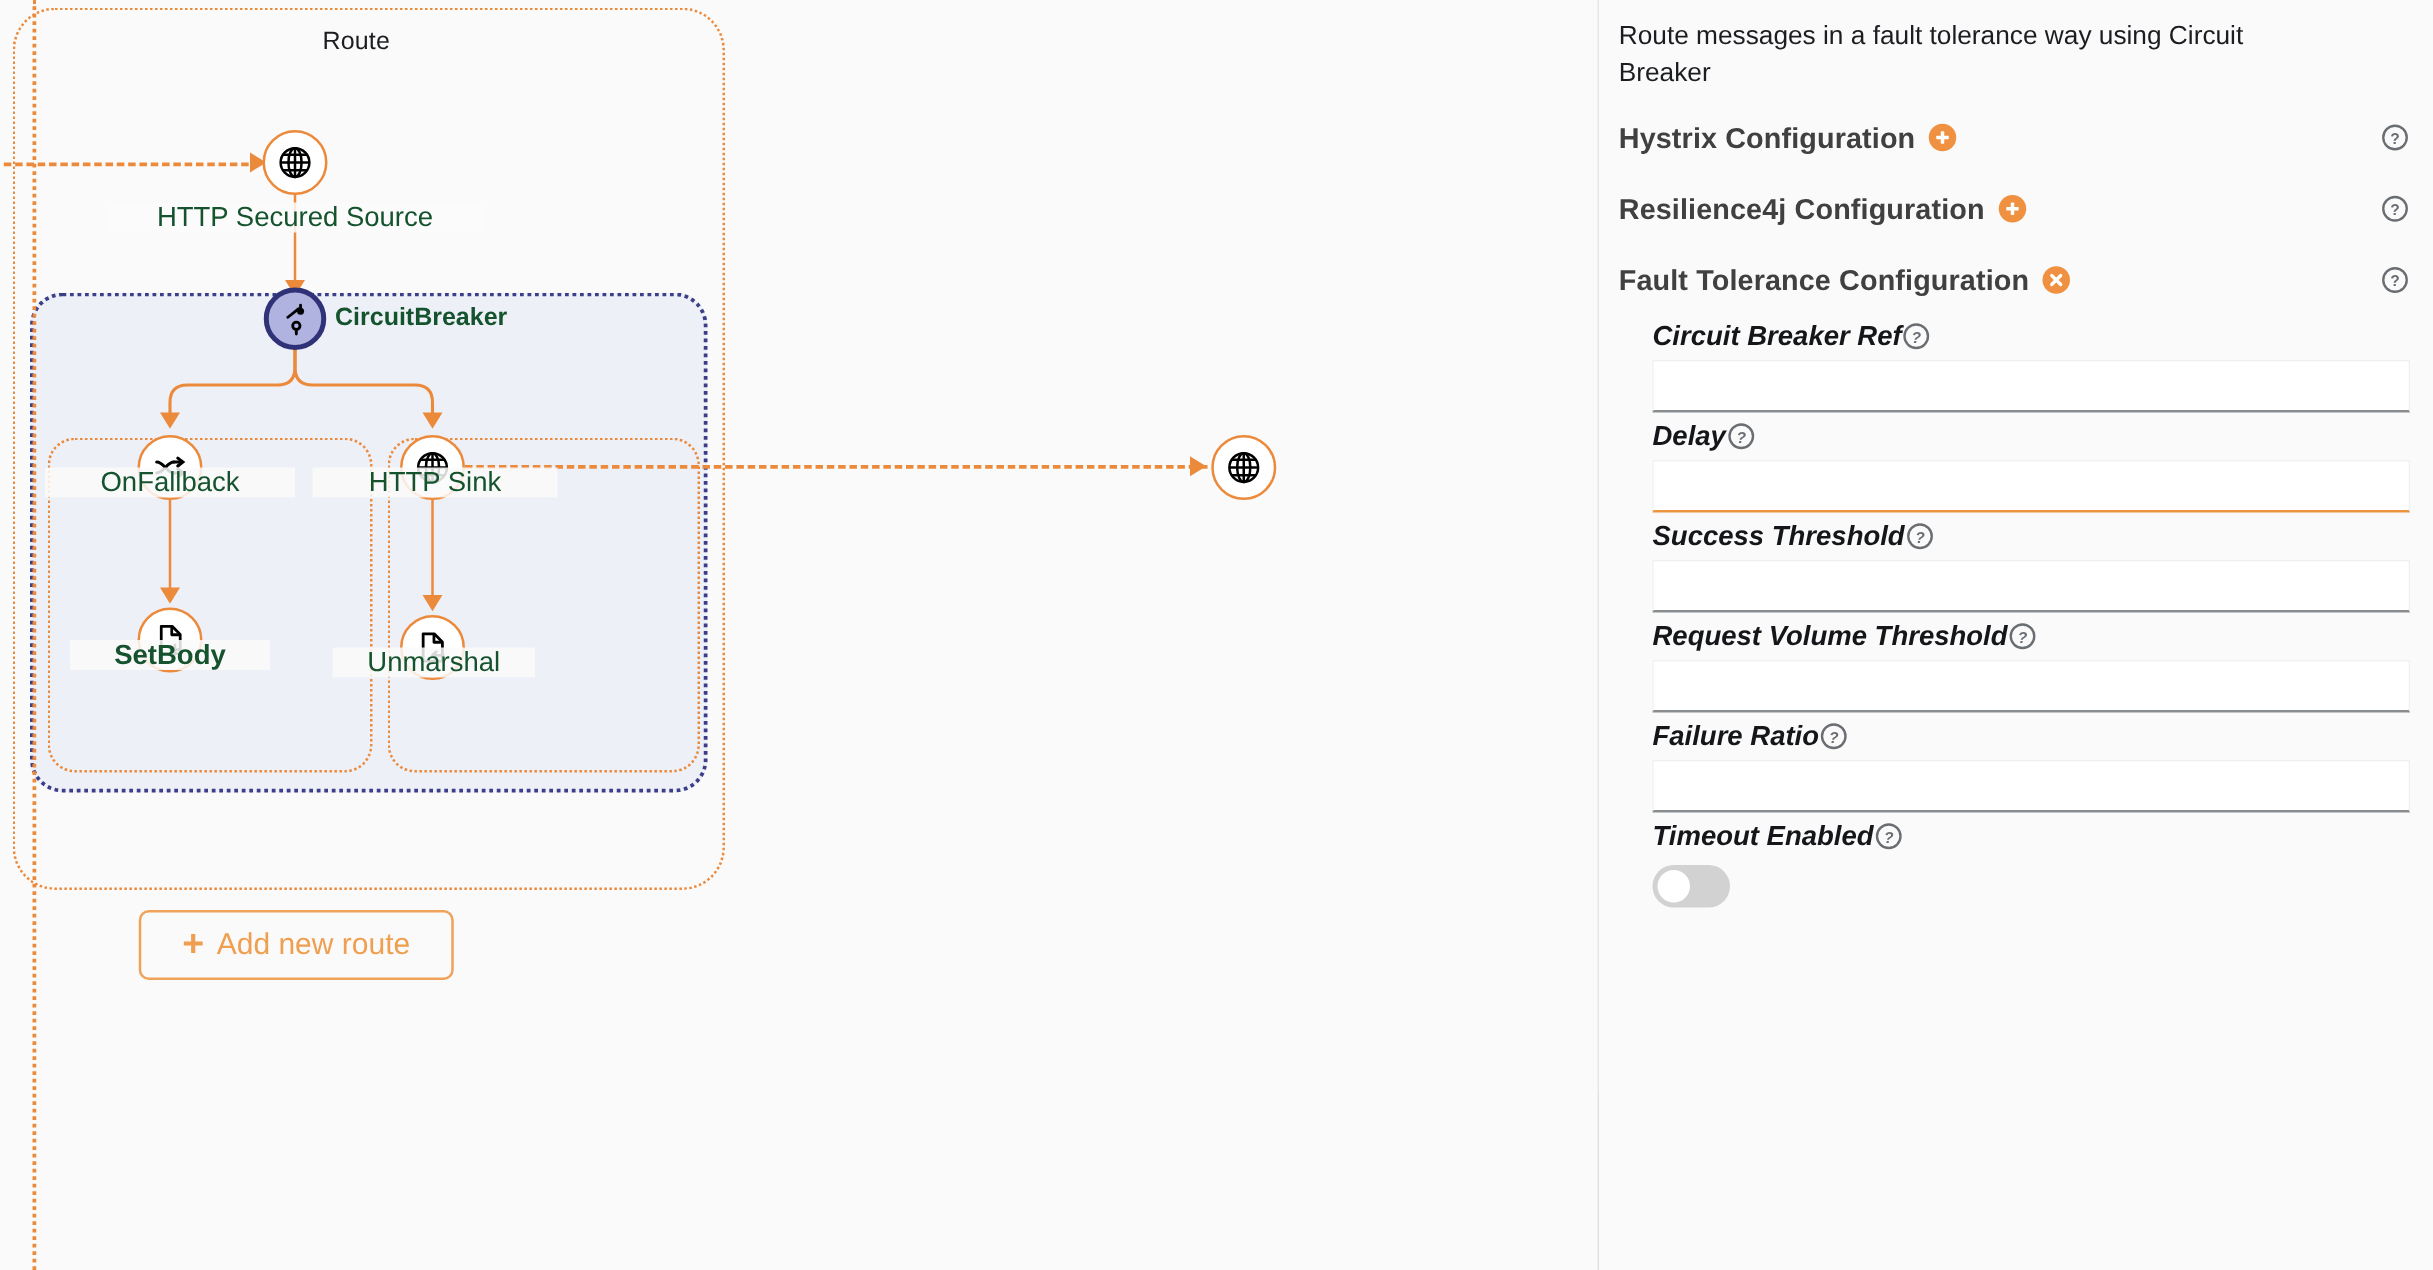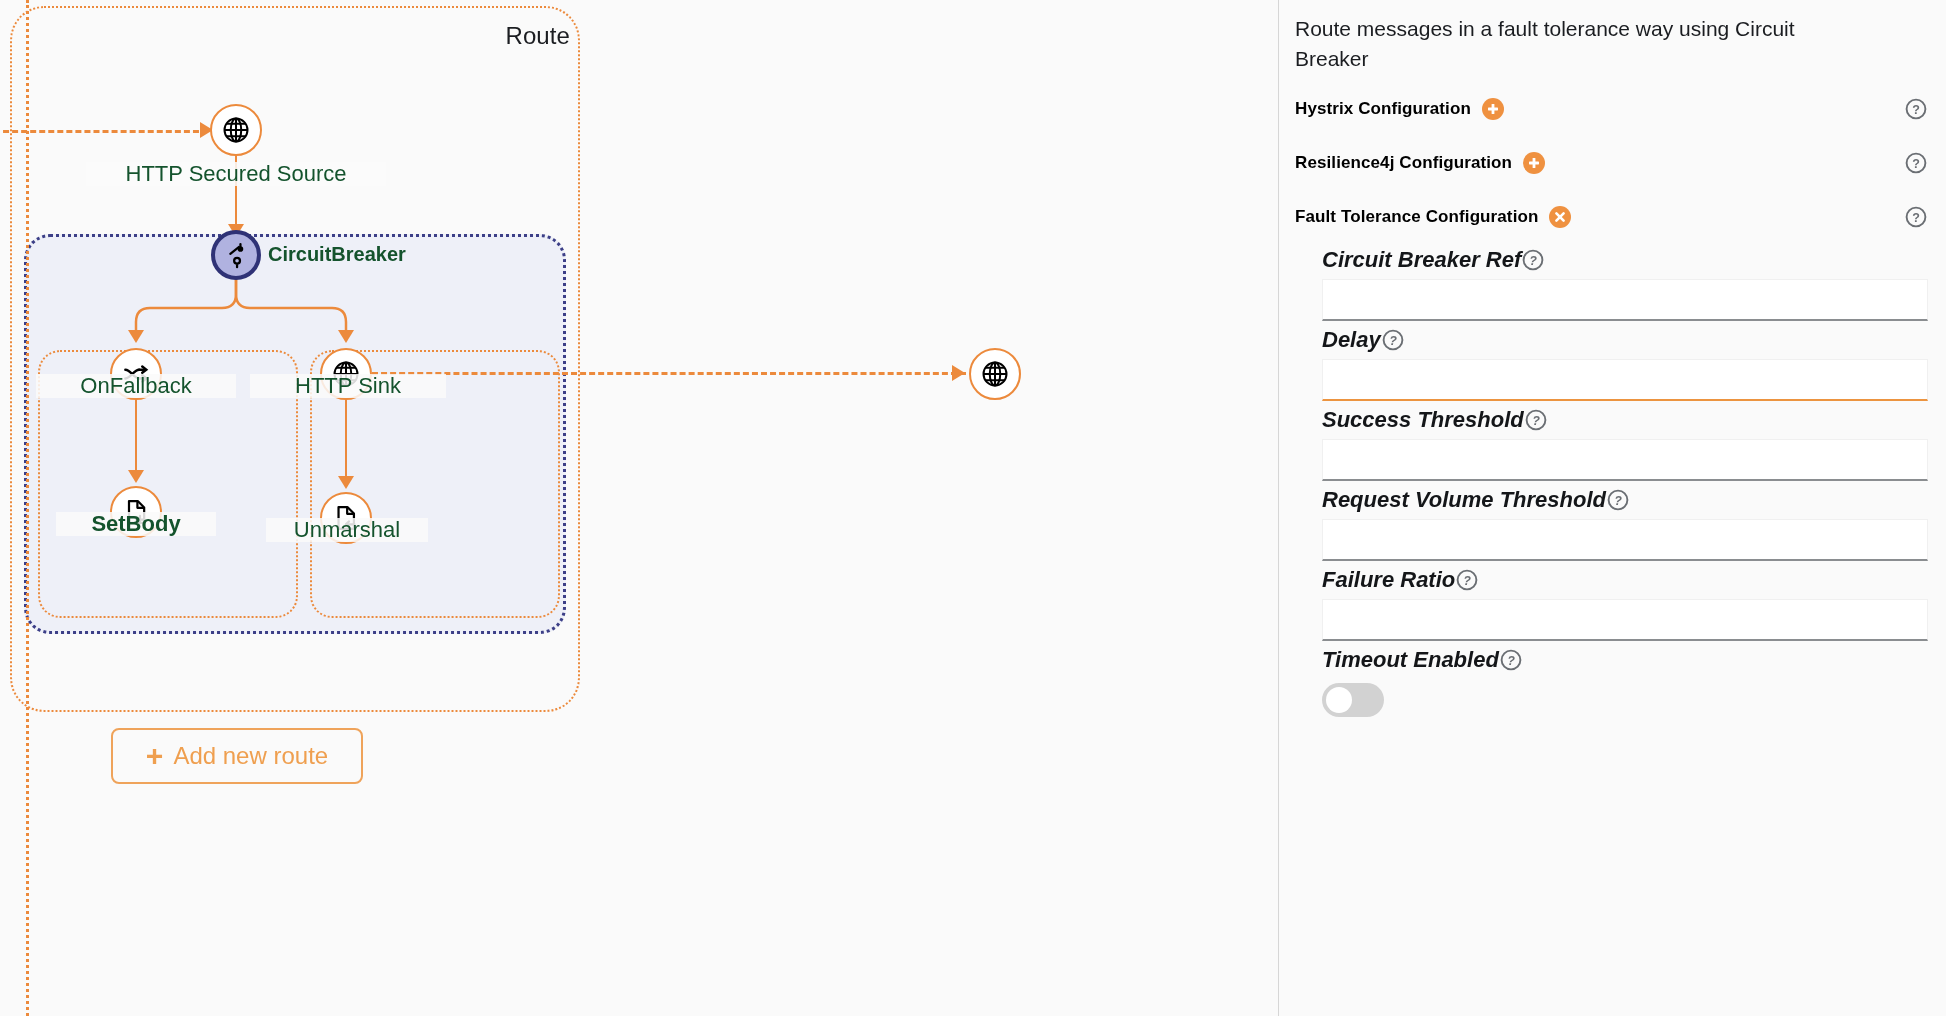--- a/index.html
+++ b/index.html
@@ -29,22 +29,22 @@
     left: 10px; top: 6px;
     width: 570px; height: 706px;
     border: 2px dotted #ec8a3c;
     border-radius: 34px;
     background: rgba(250,250,250,0.0);
   }
   .route-title {
     position: absolute;
     left: 0; top: 22px;
     width: 570px;
-    text-align: right;
-    font-size: 24px;
+    text-align: center;
+    font-size: 20px;
     color: #1b1d21;
     letter-spacing: .1px;
   }
 
   
   .cb-group {
     position: absolute;
     left: 24px; top: 234px;
     width: 542px; height: 400px;
     border: 3px dotted #3c3f87;
@@ -167,23 +167,23 @@
     max-width: 540px;
   }
   .section-row {
     display: flex;
     align-items: center;
     justify-content: space-between;
     margin-bottom: 30px;
   }
   .section-left { display: flex; align-items: center; gap: 11px; }
   .section-title {
-    font-size: 17px;
+    font-size: 23px;
     font-weight: bold;
-    color: #000000;
+    color: #404040;
     letter-spacing: .1px;
   }
   .badge {
     width: 22px; height: 22px;
     border-radius: 50%;
     background: #ef9140;
     display: inline-flex; align-items: center; justify-content: center;
     cursor: pointer;
     flex: 0 0 22px;
   }

